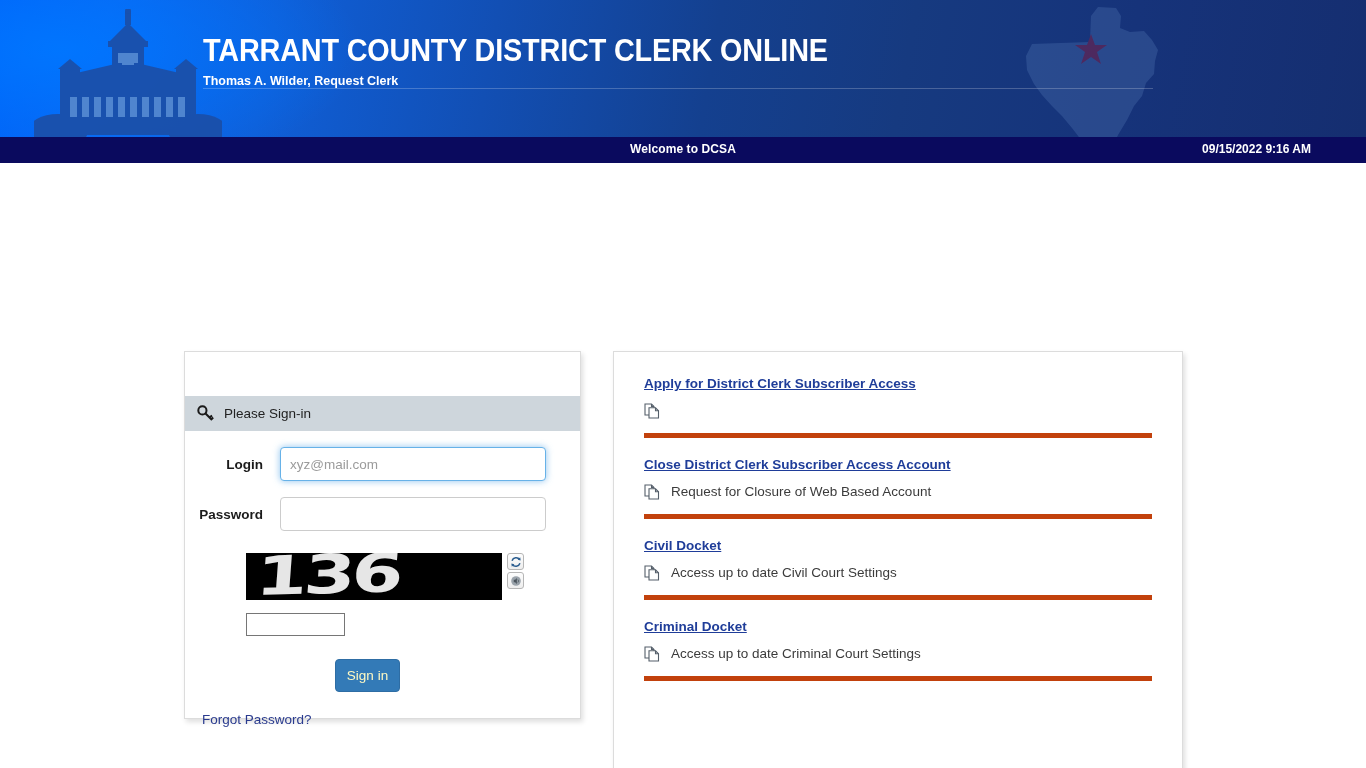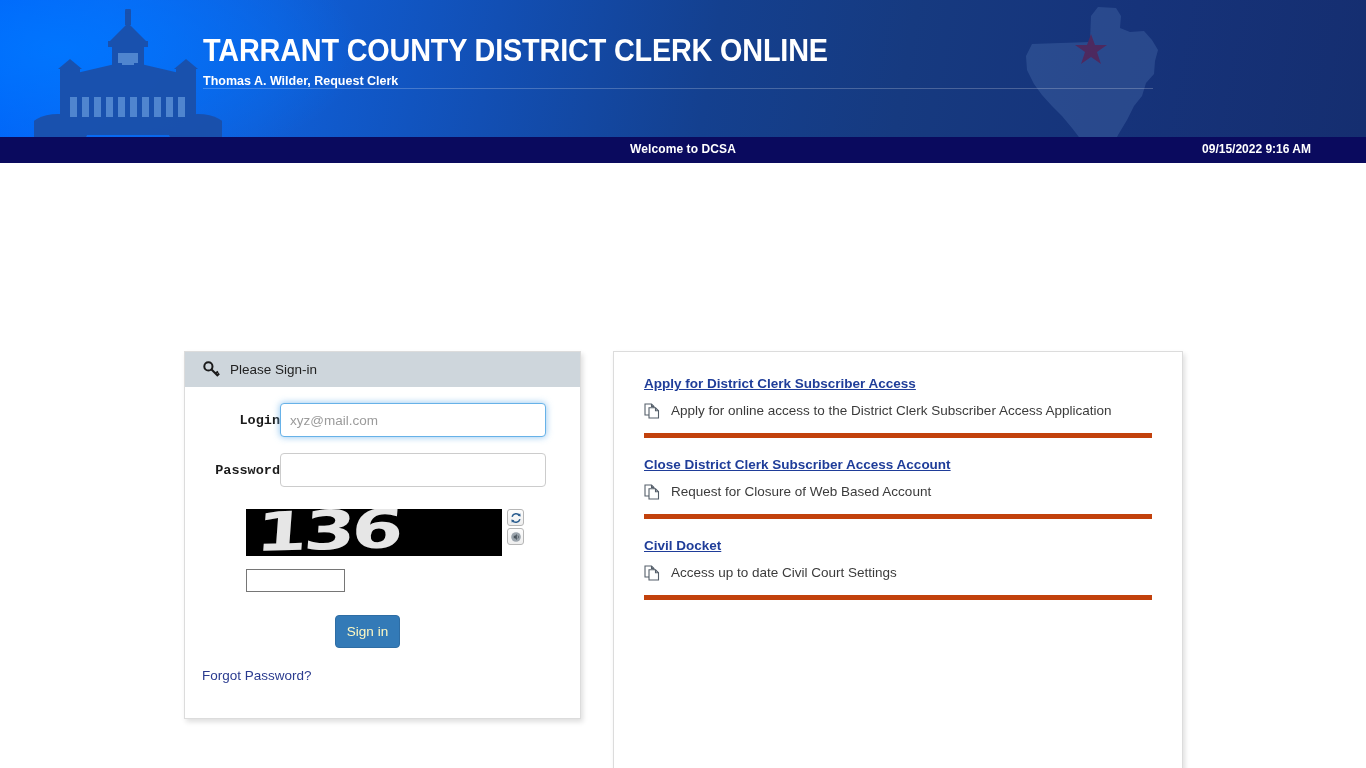--- a/index.html
+++ b/index.html
@@ -101,40 +101,41 @@
     position: absolute;
     background: #ffffff;
     border: 1px solid #dcdcdc;
     box-shadow: 2px 3px 5px rgba(0,0,0,0.13);
   }
   .panel-head {
     background: #ced6dc;
     height: 35px;
     display: flex;
     align-items: center;
-    padding-left: 18px;
+    padding-left: 12px;
     gap: 10px;
+    margin-top: 44px;
   }
   .panel-head-title {
     font-size: 13.5px;
     color: #222222;
   }
   .panel-body { padding: 0; }
 
   
   #login-panel { left: 184px; top: 188px; width: 397px; height: 368px; }
 
   .form-row {
     display: flex; align-items: center;
     margin-top: 16px;
   }
   .form-label {
     width: 95px; text-align: right;
     font-size: 13.5px; font-weight: bold; color: #1b1b1b;
-    font-family: Liberation Mono, monospace;
+    padding-right: 17px;
   }
   .text-input {
     width: 266px; height: 31px;
     border: 1px solid #cccccc;
     border-radius: 4px;
     padding: 16px 9px;
     font-size: 13.5px;
     color: #333333;
     outline: none;
     background: #ffffff;
@@ -351,21 +352,20 @@
 
       <div class="service-item">
         <a class="service-link">Apply for District Clerk Subscriber Access</a>
         <div class="service-desc">
           <svg width="16" height="17" viewBox="0 0 16 17">
             <path d="M1 2 L7.5 2 L10 4.5 L10 13 L1 13 Z" fill="#ffffff" stroke="#555f6a" stroke-width="1.1"></path>
             <path d="M7.5 2 L7.5 4.5 L10 4.5" fill="none" stroke="#555f6a" stroke-width="1.1"></path>
             <path d="M5 5.8 L11.5 5.8 L14.5 8.8 L14.5 16 L5 16 Z" fill="#ffffff" stroke="#555f6a" stroke-width="1.1"></path>
             <path d="M11.5 5.8 L11.5 8.8 L14.5 8.8" fill="none" stroke="#555f6a" stroke-width="1.1"></path>
           </svg>
-          <span>Apply for online access to the District Clerk Subscriber Access Application</span>
         </div>
       </div>
 
       <div class="service-item">
         <a class="service-link">Close District Clerk Subscriber Access Account</a>
         <div class="service-desc">
           <svg width="16" height="17" viewBox="0 0 16 17">
             <path d="M1 2 L7.5 2 L10 4.5 L10 13 L1 13 Z" fill="#ffffff" stroke="#555f6a" stroke-width="1.1"></path>
             <path d="M7.5 2 L7.5 4.5 L10 4.5" fill="none" stroke="#555f6a" stroke-width="1.1"></path>
             <path d="M5 5.8 L11.5 5.8 L14.5 8.8 L14.5 16 L5 16 Z" fill="#ffffff" stroke="#555f6a" stroke-width="1.1"></path>
@@ -381,17 +381,29 @@
           <svg width="16" height="17" viewBox="0 0 16 17">
             <path d="M1 2 L7.5 2 L10 4.5 L10 13 L1 13 Z" fill="#ffffff" stroke="#555f6a" stroke-width="1.1"></path>
             <path d="M7.5 2 L7.5 4.5 L10 4.5" fill="none" stroke="#555f6a" stroke-width="1.1"></path>
             <path d="M5 5.8 L11.5 5.8 L14.5 8.8 L14.5 16 L5 16 Z" fill="#ffffff" stroke="#555f6a" stroke-width="1.1"></path>
             <path d="M11.5 5.8 L11.5 8.8 L14.5 8.8" fill="none" stroke="#555f6a" stroke-width="1.1"></path>
           </svg>
           <span>Access up to date Civil Court Settings</span>
         </div>
       </div>
 
+      <div class="service-item">
+        <a class="service-link">Criminal Docket</a>
+        <div class="service-desc">
+          <svg width="16" height="17" viewBox="0 0 16 17">
+            <path d="M1 2 L7.5 2 L10 4.5 L10 13 L1 13 Z" fill="#ffffff" stroke="#555f6a" stroke-width="1.1"></path>
+            <path d="M7.5 2 L7.5 4.5 L10 4.5" fill="none" stroke="#555f6a" stroke-width="1.1"></path>
+            <path d="M5 5.8 L11.5 5.8 L14.5 8.8 L14.5 16 L5 16 Z" fill="#ffffff" stroke="#555f6a" stroke-width="1.1"></path>
+            <path d="M11.5 5.8 L11.5 8.8 L14.5 8.8" fill="none" stroke="#555f6a" stroke-width="1.1"></path>
+          </svg>
+          <span>Access up to date Criminal Court Settings</span>
+        </div>
+      </div>
 
     </div>
   </div>
 
 </div>
 
 </body></html>

